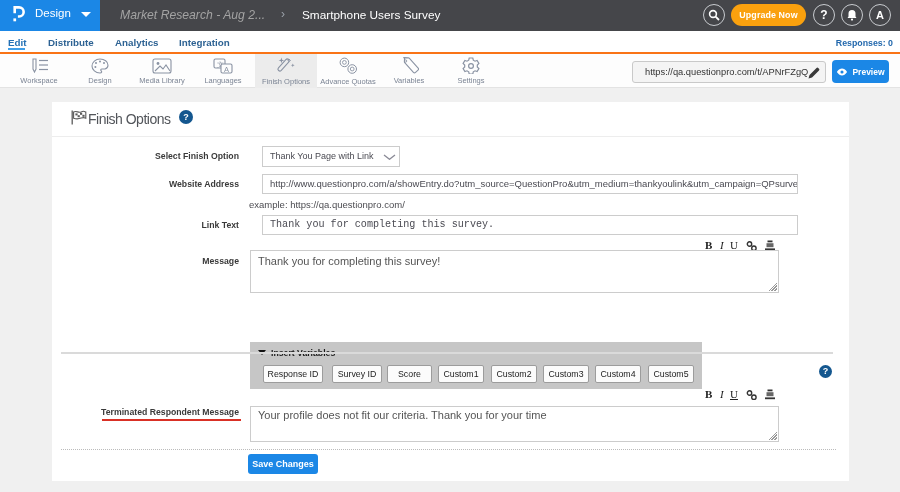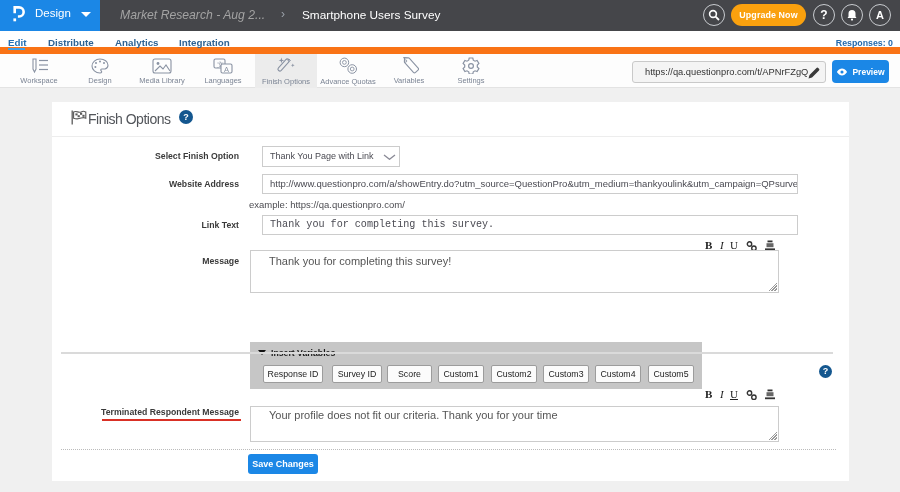--- a/index.html
+++ b/index.html
@@ -9,21 +9,21 @@
 .topbar { position:absolute; left:0; top:0; width:900px; height:31px; background:#45464a; }
 .brand { position:absolute; left:0; top:0; width:100px; height:31px; background:#1b87e6; }
 .bname { position:absolute; left:35px; top:7px; color:#fff; font-size:11.5px; }
 .caret { position:absolute; left:81px; top:12px; width:0; height:0; border-left:5px solid transparent; border-right:5px solid transparent; border-top:5px solid #fff; }
 .crumb1 { position:absolute; left:120px; top:8px; font-size:12.2px; color:#a3a3a3;font-style:italic; }
 .crumbsep { position:absolute; left:281px; top:7px; font-size:12px; color:#9aa0a8; }
 .crumb2 { position:absolute; left:302px; top:8px; font-size:11.8px; color:#fff; }
 .circbtn { position:absolute; top:4px; width:22px; height:22px; border:1.4px solid #c8cbcf; border-radius:50%; display:flex; align-items:center; justify-content:center; color:#fff; }
 .upgrade { position:absolute; left:731px; top:4px; width:75px; height:22px; background:#faa10e; border-radius:11px; color:#fff; font-size:8.9px; font-weight:bold; letter-spacing:.1px; display:flex; align-items:center; justify-content:center; }
 
-.nav { position:absolute; left:0; top:31px; width:900px; height:23px; background:#fff; border-bottom:7px solid #f97316; }
+.nav { position:absolute; left:0; top:31px; width:900px; height:23px; background:#fff; border-bottom:2px solid #f97316; }
 .nav a { position:absolute; top:6px; font-size:9.8px; font-weight:bold; color:#2d6293; text-decoration:none; }
 .nav .active { color:#2470b4; }
 .editline { position:absolute; left:8px; top:16.5px; width:17px; height:2px; background:#3f9ee8; }
 .responses { position:absolute; right:7px; top:7px; font-size:8.8px; font-weight:bold; color:#2268ad; }
 
 .toolbar { position:absolute; left:0; top:54px; width:900px; height:34px; background:#fdfdfd; border-bottom:1px solid #e3e3e3; }
 .tool { position:absolute; top:0; height:34px; width:62px; display:flex; flex-direction:column; align-items:center; justify-content:center; }
 .tool.sel { background:#ececec; }
 .tool .lbl { font-size:7.5px; color:#7b8494; margin-top:2px; white-space:nowrap; }
 .tool svg { display:block; }
@@ -34,21 +34,21 @@
 .card { position:absolute; left:52px; top:102px; width:797px; height:379px; background:#fff; }
 .cardhead { position:absolute; left:0; top:0; width:100%; height:35px; border-bottom:1px solid #ededed; }
 .title { position:absolute; left:36px; top:9px; font-size:14px; letter-spacing:-0.5px; color:#52555a; }
 .qmark { display:inline-block; width:13px; height:13px; background:#14578f; border-radius:50%; color:#fff; font-size:9px; font-weight:bold; text-align:center; line-height:13px; }
 .flagic { position:absolute; left:19px; top:8px; }
 
 .lab { position:absolute; font-size:8.7px; font-weight:bold; color:#3a3a3a; text-align:right; white-space:nowrap; right:610px; width:220px; }
 .inp { position:absolute; background:#fff; border:1px solid #ccc; font-size:9.5px; color:#4a4a52; line-height:18px; padding-left:7px; white-space:nowrap; overflow:hidden;margin-left:12px; }
 .ex { position:absolute; left:197px; top:97px; font-size:9.5px; color:#4d4d52; }
 .biu { position:absolute; font-family:"Liberation Serif",serif; font-size:11px; color:#222; }
-.tarea { position:absolute; background:#fff; border:1px solid #ccc; font-size:11px; color:#555; padding:3px 18px; line-height:14px; }
+.tarea { position:absolute; background:#fff; border:1px solid #ccc; font-size:11px; color:#555; padding:3px 7px; line-height:14px; }
 .varpanel { position:absolute; left:198px; top:194px; width:452px; height:47px; background:#c6c6c6;margin-top:46px; }
 .varhead { position:absolute; left:8px; top:6px; font-size:8.7px; font-weight:bold; color:#1a1a1a; }
 .vtri { display:inline-block; width:0; height:0; border-left:4.5px solid transparent; border-right:4.5px solid transparent; border-top:5px solid #111; margin-right:5px; vertical-align:1px; }
 .vbtn { position:absolute; top:23px; height:18px; background:#fbfbfb; border:1px solid #9c9c9c; border-radius:2px; font-size:8.8px; color:#222; display:flex; align-items:center; justify-content:center; white-space:nowrap; }
 .divider { position:absolute; left:9px; top:250px; width:772px; height:1.5px; background:#dadada; }
 .redline { position:absolute; left:50px; top:317px; width:139px; height:2px; background:#d93025; }
 .dotted { position:absolute; left:9px; top:347px; width:775px; border-top:1px dotted #bbb; }
 .save { position:absolute; left:196px; top:352px; width:70px; height:20px; background:#1b87e6; border-radius:3px; color:#fff; font-size:9px; font-weight:bold; display:flex; align-items:center; justify-content:center; white-space:nowrap; }
 .rsz { position:absolute; right:1px; bottom:1px; width:8px; height:8px; background:
   linear-gradient(135deg, transparent 45%, #999 45%, #999 52%, transparent 52%, transparent 62%, #999 62%, #999 70%, transparent 70%, transparent 80%, #999 80%, #999 88%, transparent 88%);

